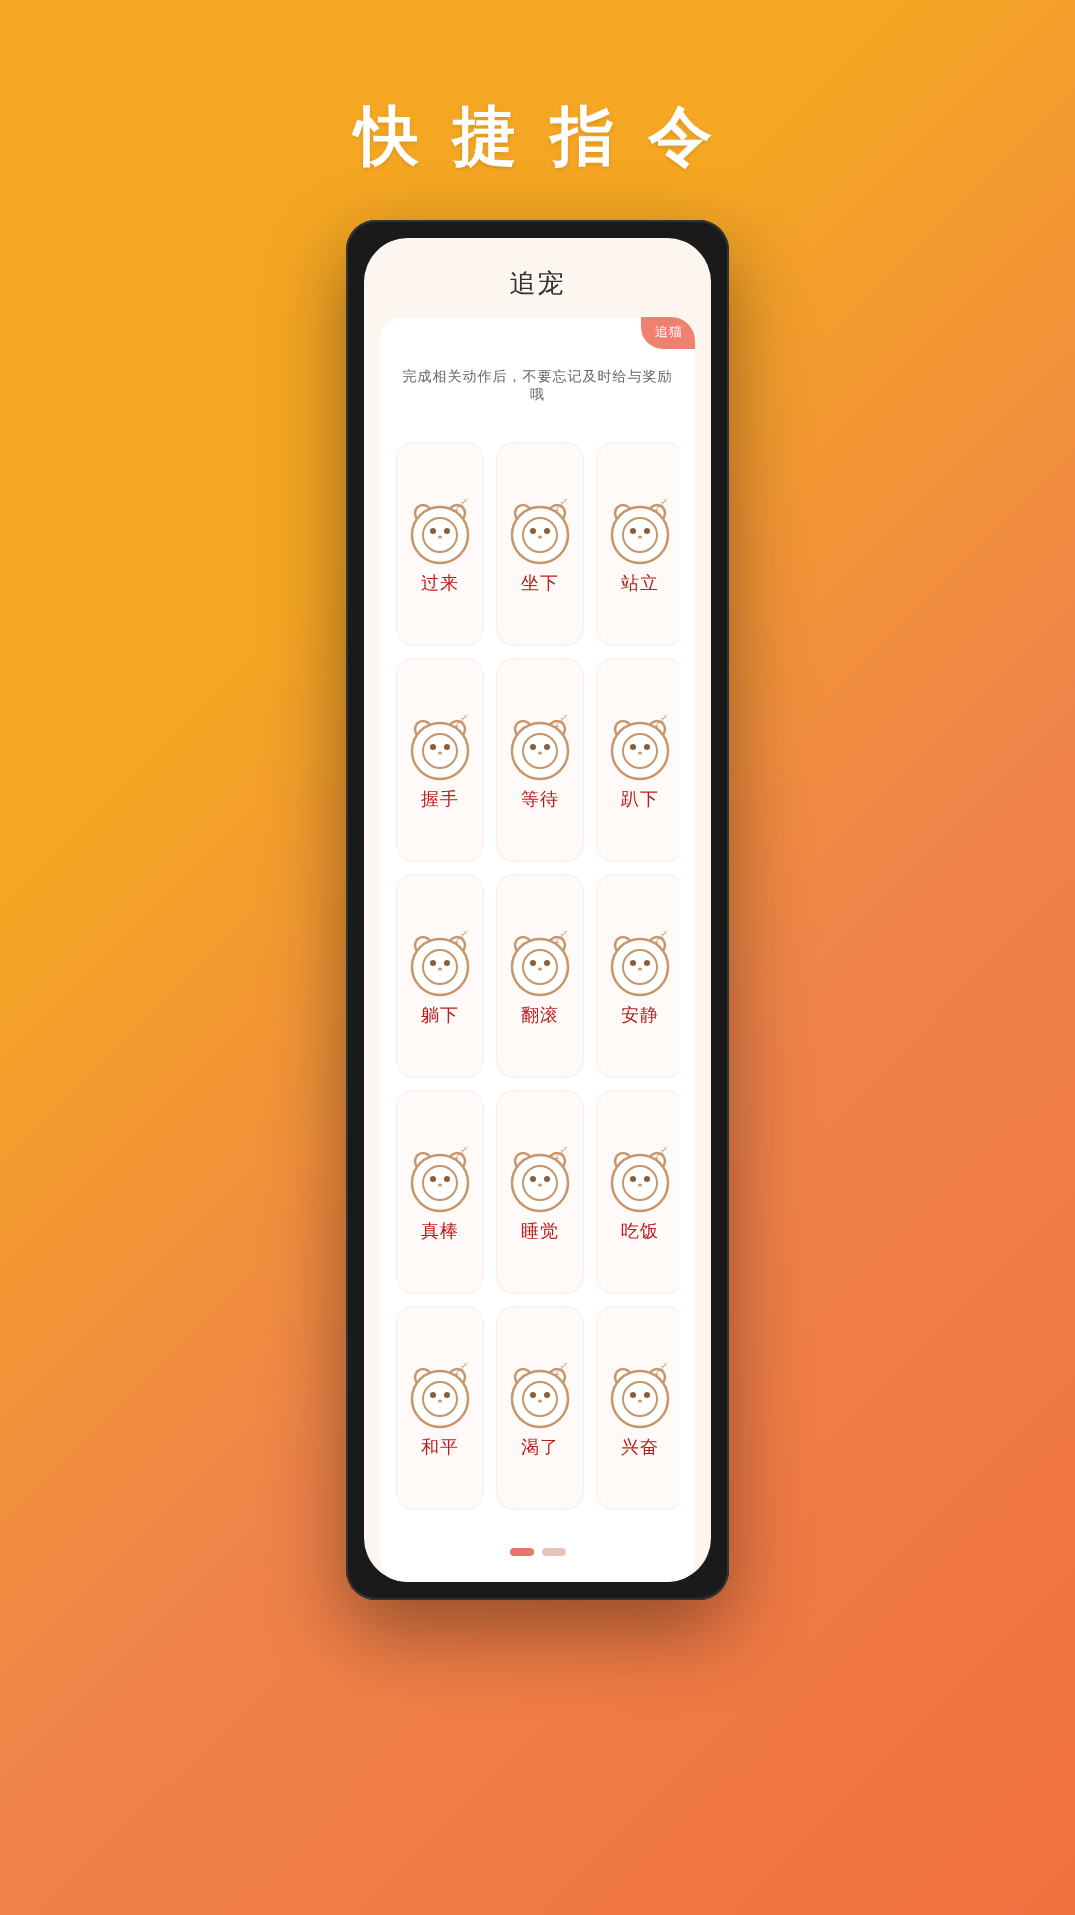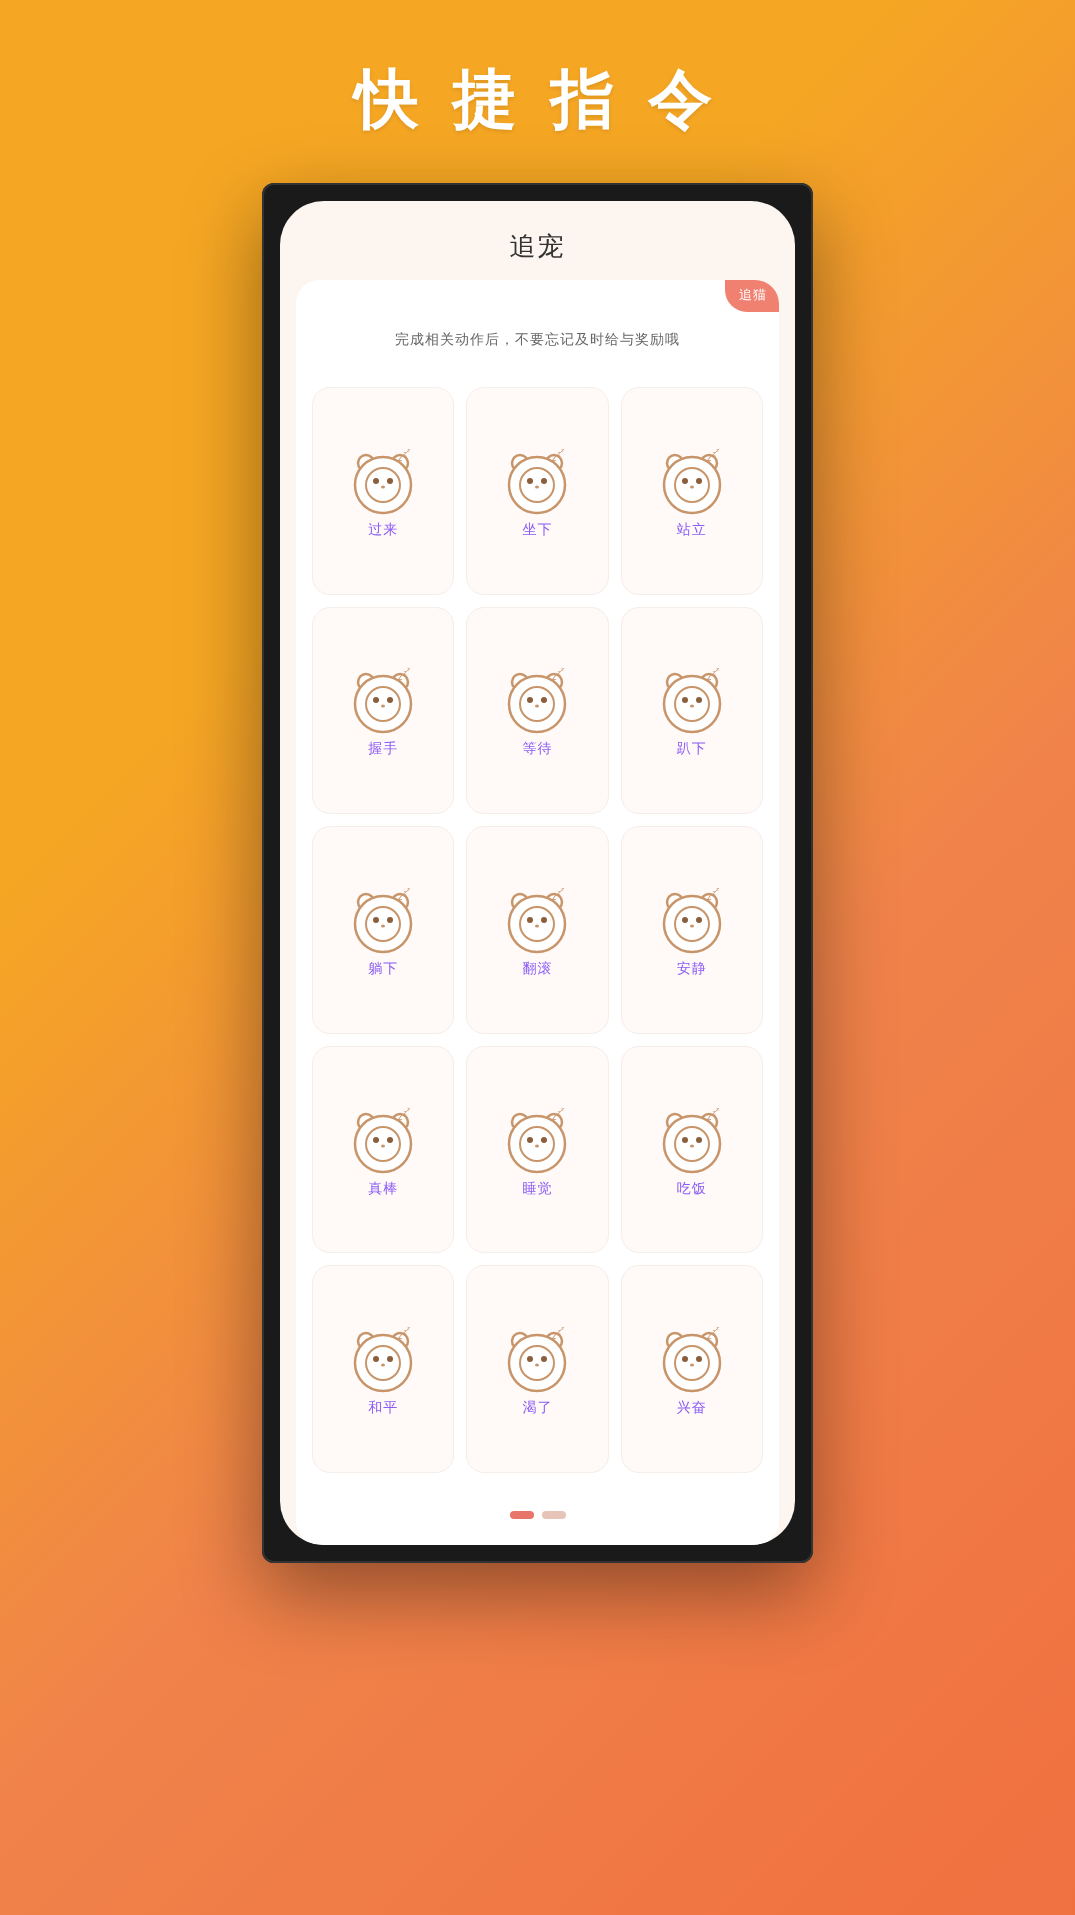--- a/index.html
+++ b/index.html
@@ -11,40 +11,41 @@
       flex-direction: column;
       align-items: center;
       justify-content: flex-start;
       font-family: 'PingFang SC', 'Microsoft YaHei', sans-serif;
       overflow: hidden;
     }
     .header-area {
       text-align: center;
       padding-top: 56px;
       margin-bottom: 40px;
+      margin-top: 37px;
     }
     .main-title {
       font-size: 64px;
       font-weight: bold;
       color: white;
       letter-spacing: 8px;
       text-shadow: 0 2px 4px rgba(0,0,0,0.1);
     }
     .sub-title {
       font-size: 32px;
       color: white;
       letter-spacing: 4px;
       margin-top: 12px;
       opacity: 0.95;
     }
     .phone-container {
-      width: 551px;
+      width: 383px;
       height: 1380px;
       background: #1a1a1a;
-      border-radius: 12px;
+      border-radius: 30px;
       padding: 18px;
       box-shadow: 0 30px 80px rgba(0,0,0,0.4), inset 0 0 0 2px #333;
       position: relative;
     }
     .phone-screen {
       width: 100%;
       height: 100%;
       background: #fdf6f0;
       border-radius: 44px;
       overflow: hidden;
@@ -102,22 +103,22 @@
       background: #fff9f7;
       border-radius: 18px;
       display: flex;
       flex-direction: column;
       align-items: center;
       justify-content: center;
       padding: 14px 8px 10px;
       border: 1px solid #f5ede8;
     }
     .item-label {
-      font-size: 14px;
-      color: #8b5cf6;
+      font-size: 18px;
+      color: #b91c1c;
       margin-top: 0;
       letter-spacing: 1px;
     }
     .pagination {
       display: flex;
       justify-content: center;
       gap: 8px;
       padding: 14px 0 10px;
     }
     .dot {

